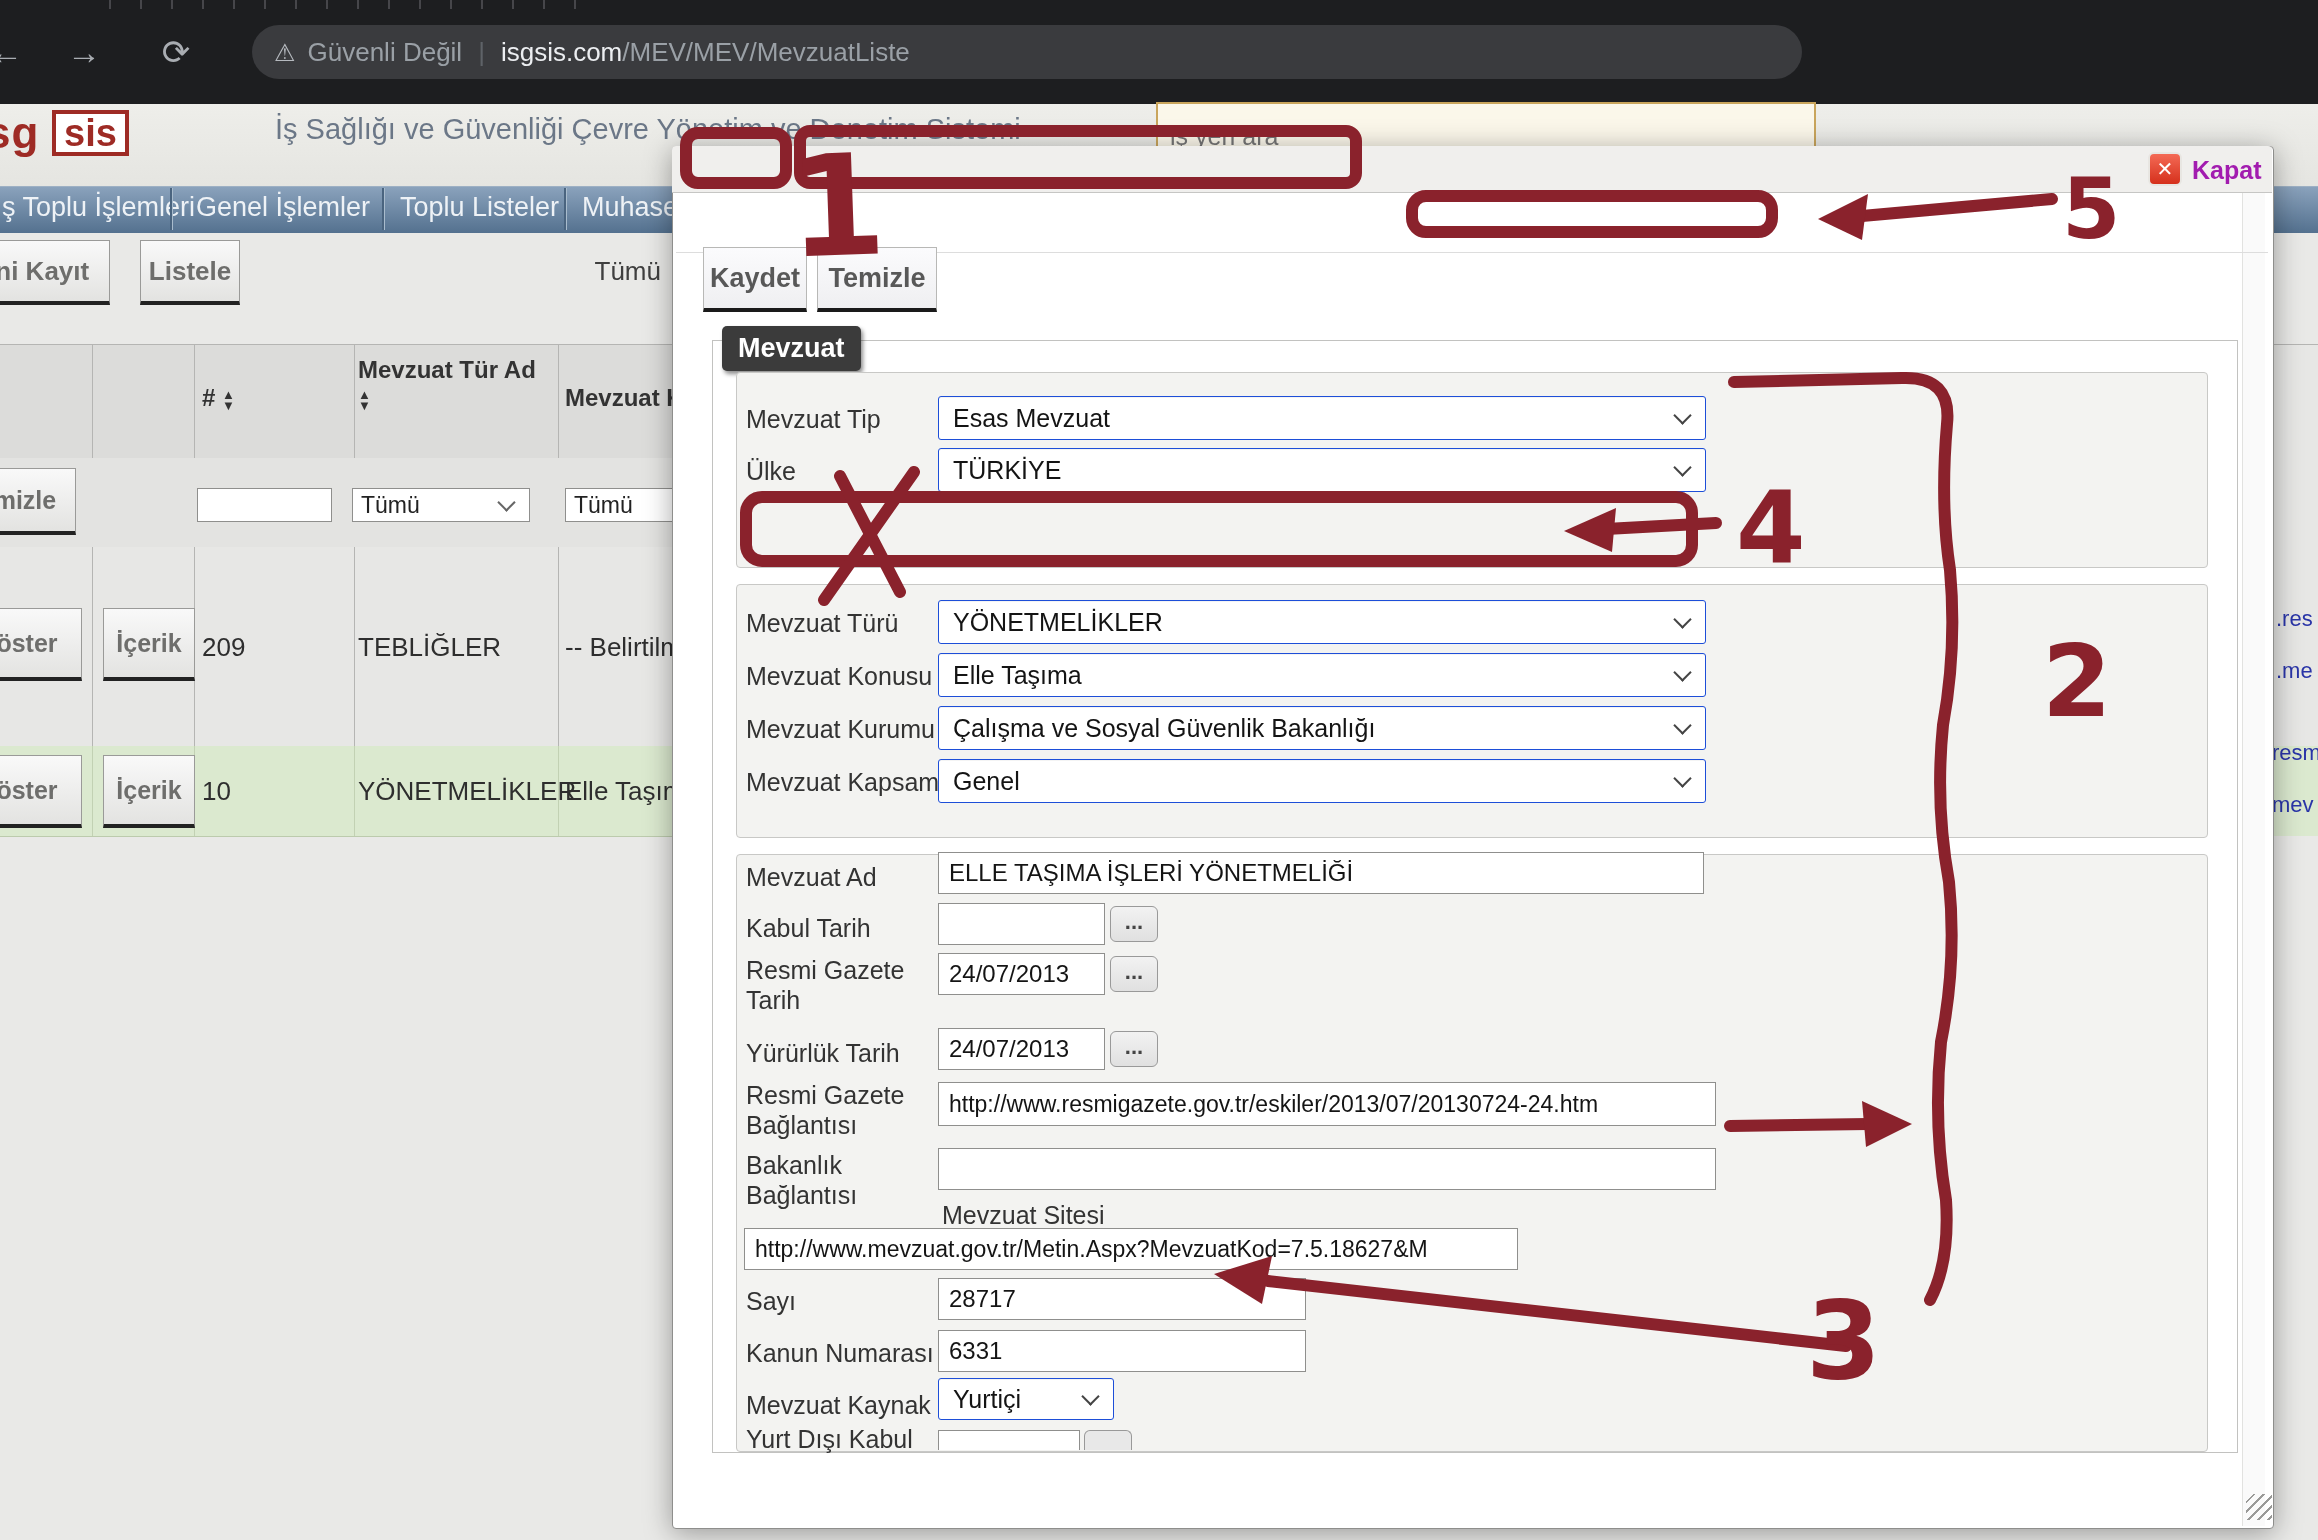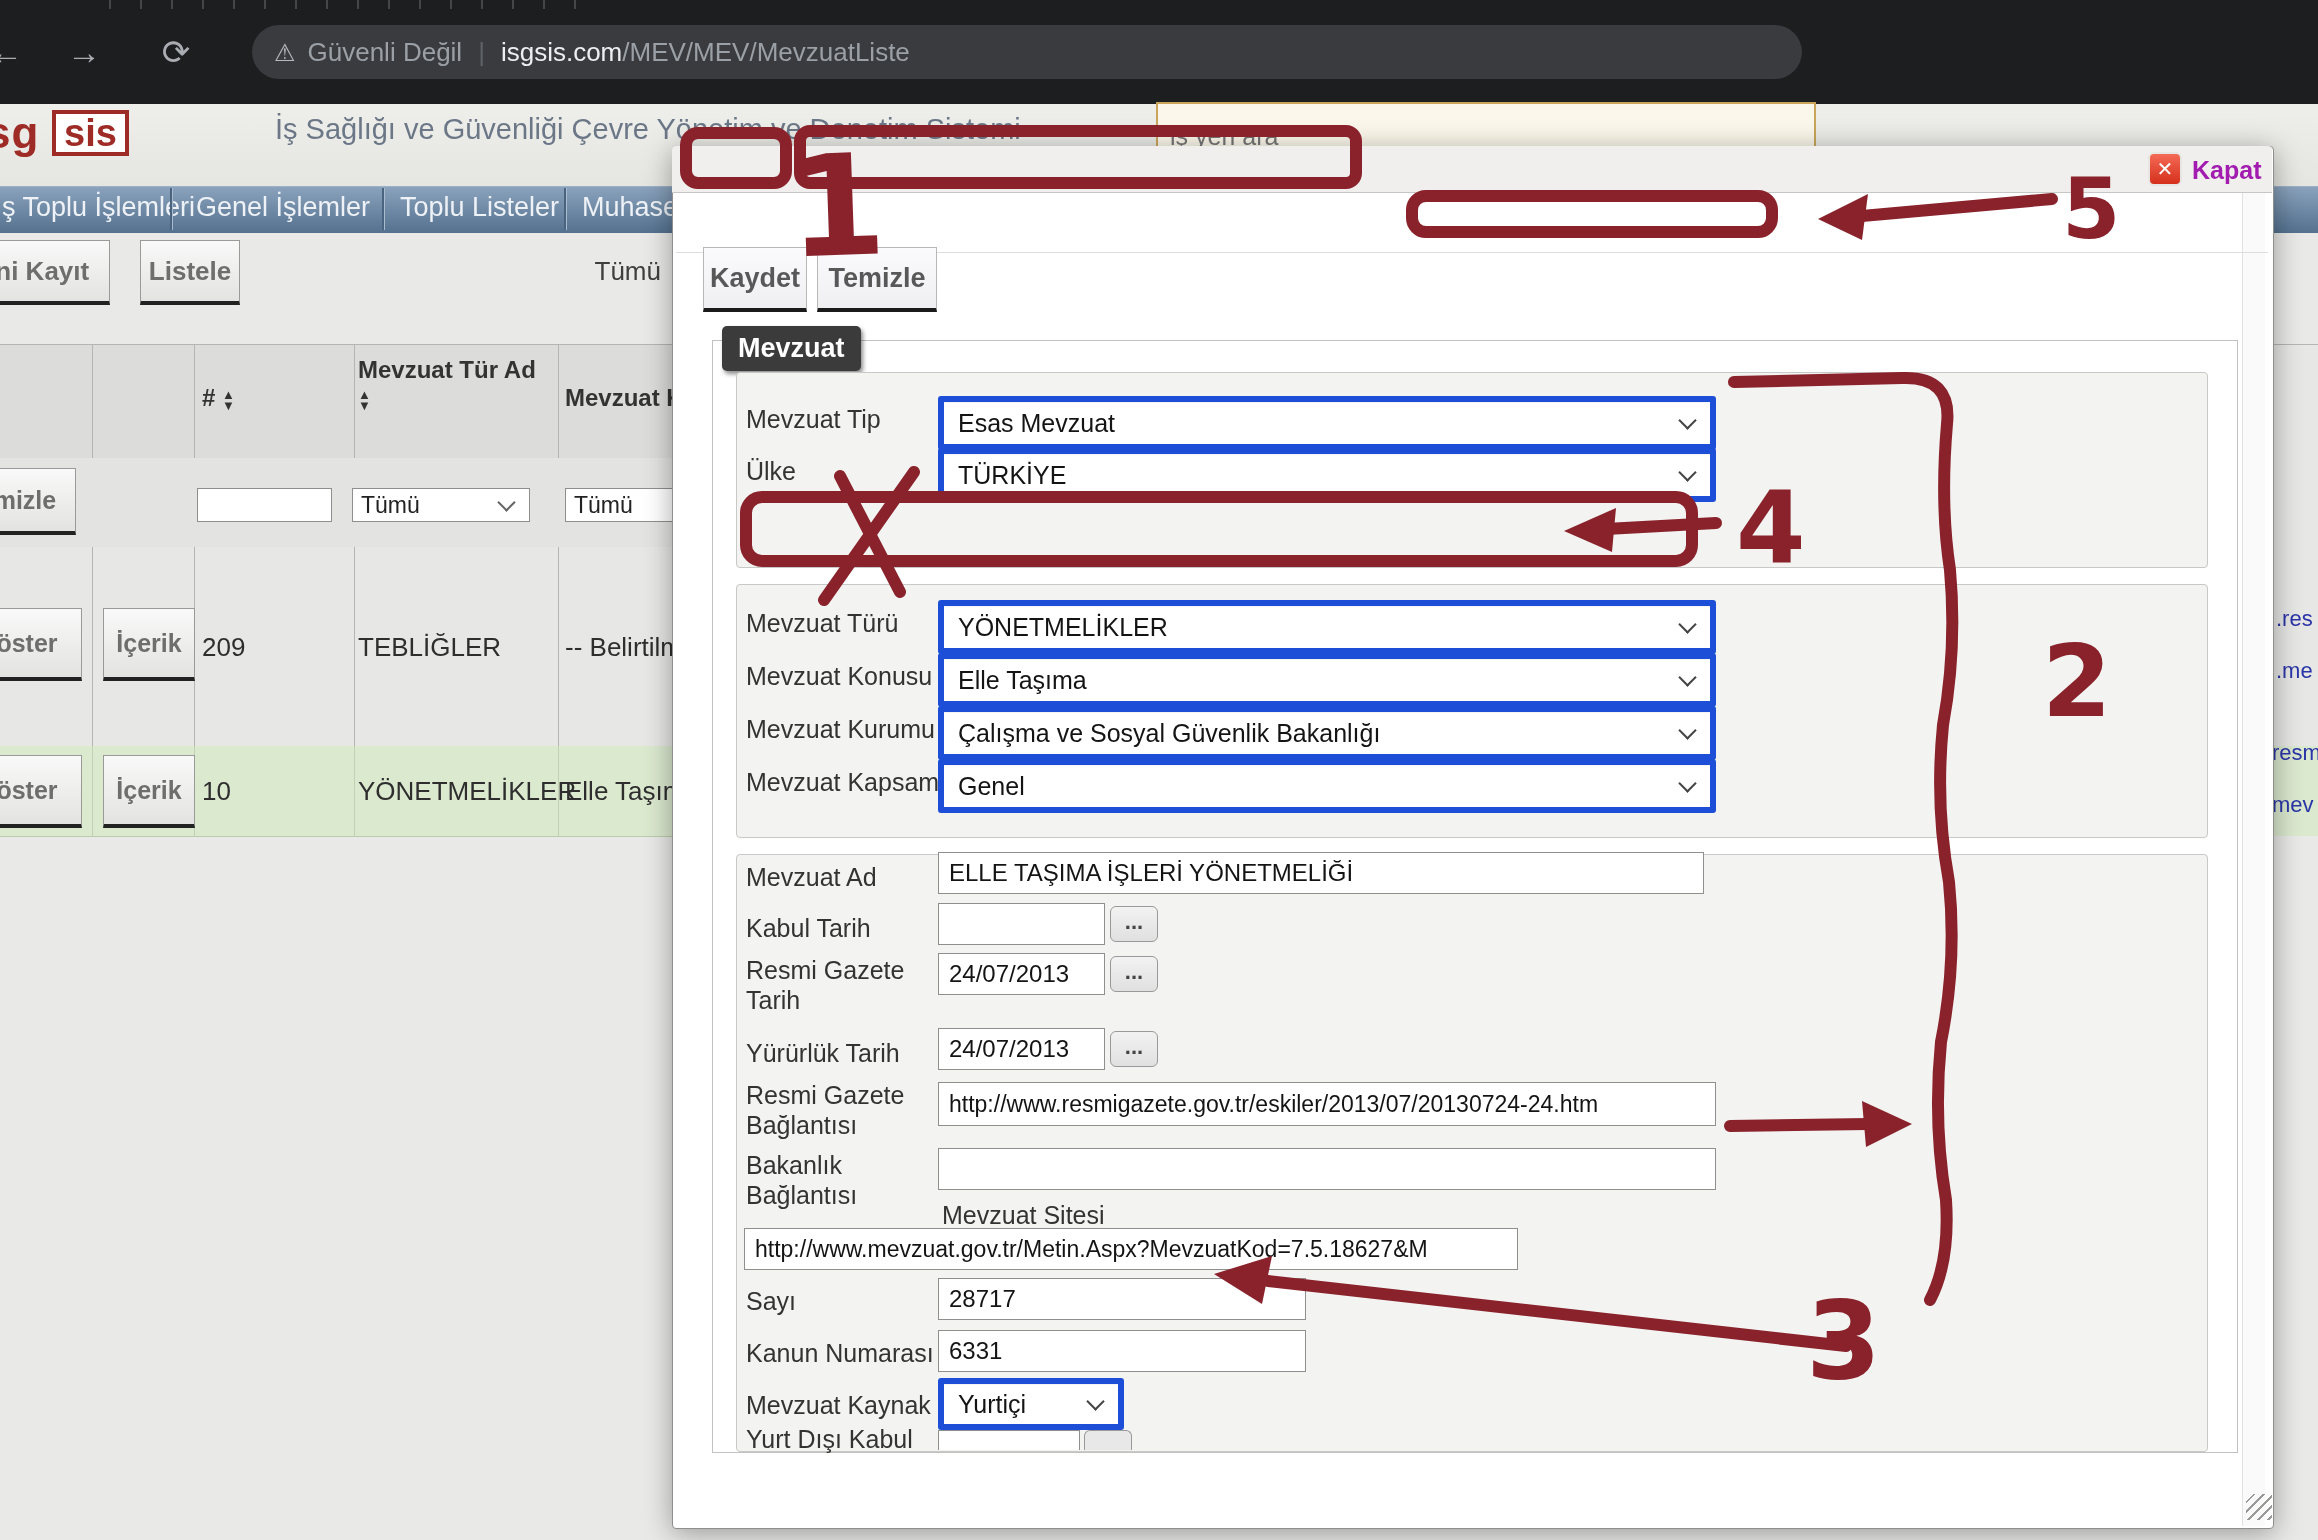--- a/index.html
+++ b/index.html
@@ -58,21 +58,21 @@
     border:2px solid #e8e6e2;color:#fff;font-size:20px;font-weight:bold;text-align:center;line-height:30px;cursor:pointer;}
   .mscroll{left:2242px;top:193px;width:22px;height:1333px;background:#fafafa;border-left:1px solid #e2e2e0;}
   .hr1{left:676px;top:252px;width:1592px;height:1px;background:#ddd;}
   .mbtn{background:linear-gradient(#fbfbfd,#efeff1);border:1px solid #b8b8b6;border-bottom:4px solid #1a1a1a;
     color:#585858;font-weight:bold;font-size:27px;text-align:center;cursor:pointer;}
   .fieldset{left:712px;top:340px;width:1524px;height:1111px;border:1px solid #c2c2c0;background:#fff;}
   .legend{left:722px;top:326px;background:#3b3b3b;color:#fff;font-weight:bold;font-size:27px;
     padding:7px 16px;border-radius:5px;box-shadow:2px 3px 4px rgba(0,0,0,.45);}
   .gbox{background:#f3f3f1;border:1px solid #c8c8c6;border-radius:4px;}
   .lbl{color:#333;font-size:25px;line-height:30px;}
-  .sel{background:#fff;border:6px solid #1d4ed8;border-radius:3px;font-size:25px;color:#141414;
+  .sel{background:#fff;border:1px solid #1d4ed8;border-radius:3px;font-size:25px;color:#141414;
     padding-left:14px;cursor:pointer;box-shadow:inset 0 1px 0 #f4f4f4;}
   .chev{position:absolute;right:16px;top:50%;width:11px;height:11px;margin-top:-9px;
     border-right:2.5px solid #444;border-bottom:2.5px solid #444;transform:rotate(45deg);}
   .inp{background:#fff;border:1px solid #8f8f8d;font-size:24px;color:#141414;padding-left:10px;
     white-space:nowrap;overflow:hidden;cursor:text;}
   .dotbtn{background:linear-gradient(#f2f2f2,#e0e0e0);border:1px solid #999;border-radius:6px;
     color:#444;font-weight:bold;font-size:22px;text-align:center;line-height:30px;cursor:pointer;}
   .grip{left:2246px;top:1494px;width:26px;height:26px;cursor:nwse-resize;
     background:repeating-linear-gradient(135deg,transparent 0 5px,#9a9a98 5px 7px);}
   .annot{pointer-events:none;}

